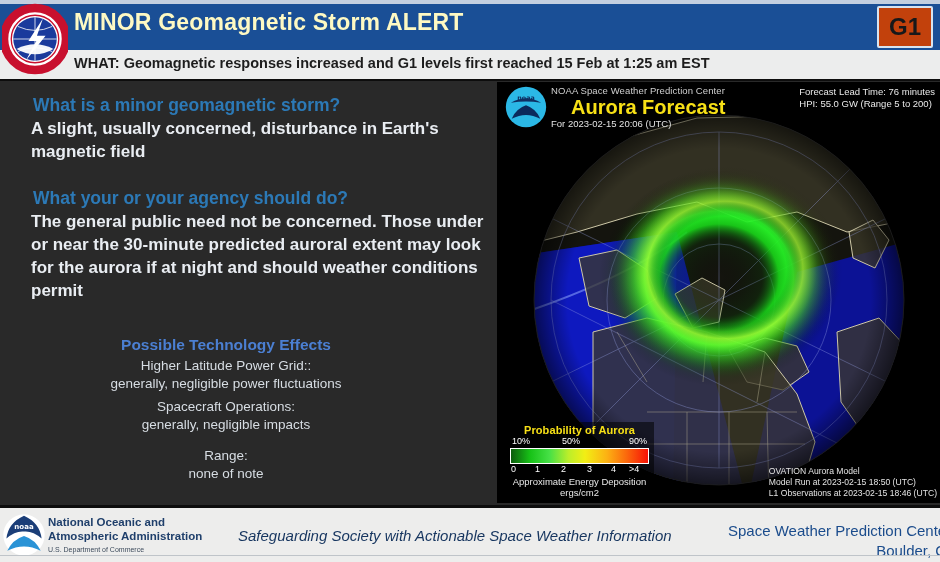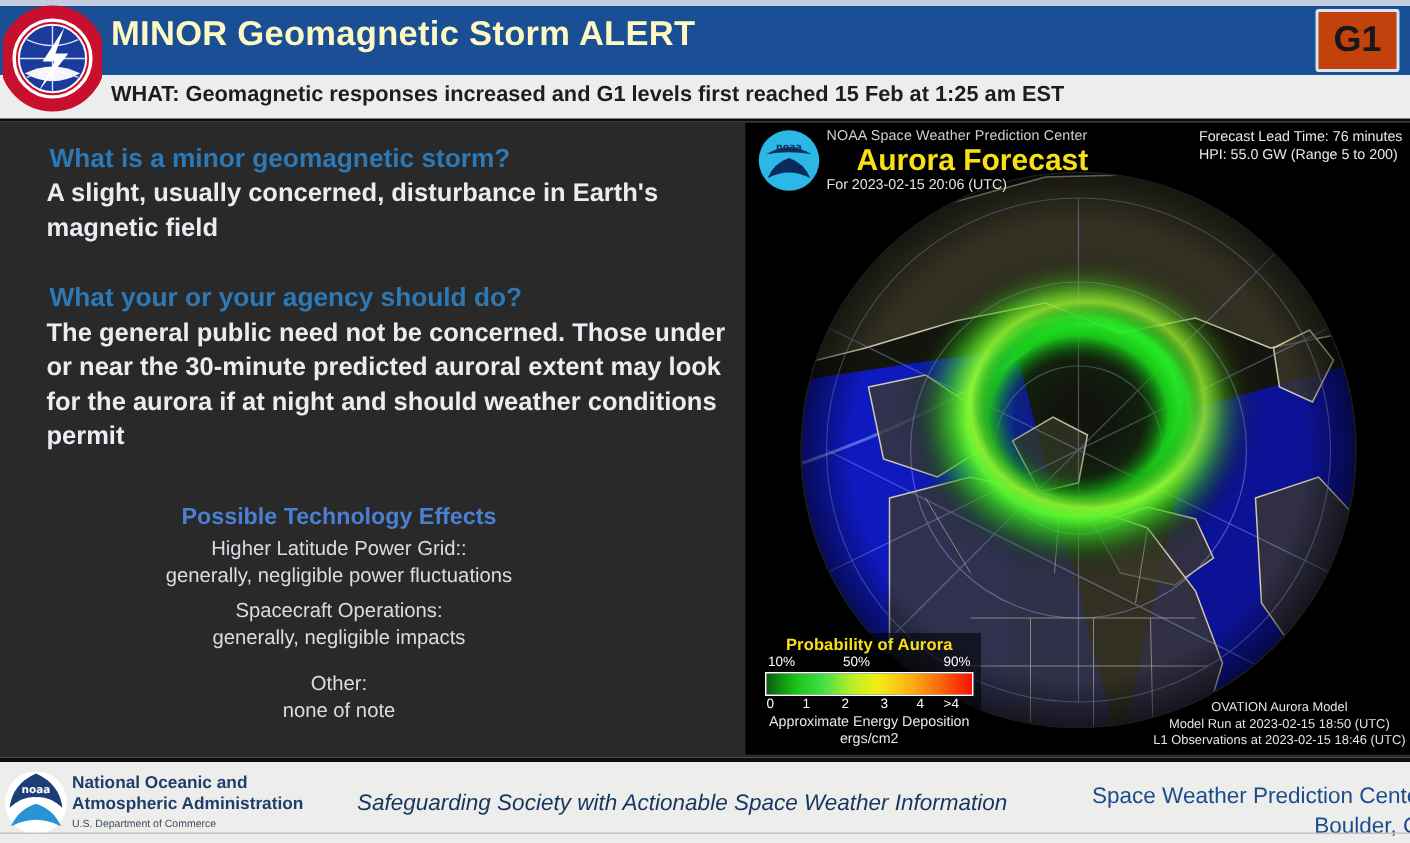--- a/index.html
+++ b/index.html
@@ -77,21 +77,21 @@
   #noaa-round{position:absolute;left:8px;top:4px;width:42px;height:42px;z-index:5;}
   #map-center-label{position:absolute;left:54px;top:3px;z-index:5;}
   #mc-line1{font-size:9.5px;color:#cfcfcf;white-space:nowrap;letter-spacing:.1px;}
   #mc-title{font-size:20px;font-weight:bold;color:#f7e016;line-height:22px;white-space:nowrap;margin-left:20px;}
   #mc-line3{font-size:9.5px;color:#e2e2e2;white-space:nowrap;}
   #map-right-label{
     position:absolute;right:5px;top:4px;z-index:5;text-align:left;
     font-size:9.5px;color:#e8e8e8;line-height:12px;white-space:nowrap;
   }
   #map-bottom-right{
-    position:absolute;right:3px;bottom:4px;z-index:5;text-align:center;
+    position:absolute;right:3px;bottom:4px;z-index:5;text-align:left;
     font-size:8.6px;color:#e3e3e3;line-height:11px;white-space:nowrap;
   }
   
   #legend{
     position:absolute;left:8px;bottom:4px;width:143px;z-index:6;
     background:rgba(0,0,0,0.55);padding:2px 3px 1px 3px;
   }
   #legend-title{
     text-align:center;font-size:11px;font-weight:bold;color:#f7e016;
     letter-spacing:.1px;
@@ -176,21 +176,21 @@
 
     <div class="tech-block" id="tech1">
       <div>Higher Latitude  Power Grid::</div>
       <div>generally, negligible power fluctuations</div>
     </div>
     <div class="tech-block" id="tech2">
       <div>Spacecraft Operations:</div>
       <div>generally, negligible impacts</div>
     </div>
     <div class="tech-block" id="tech3">
-      <div>Other:</div>
+      <div>Range:</div>
       <div>none of note</div>
     </div>
   </div>
 
   <div id="map-panel">
 
     <svg id="globe-wrap" viewBox="0 0 443 421">
       <defs>
         <clipPath id="globeClip">
             <circle cx="222" cy="218" r="185"></circle>

